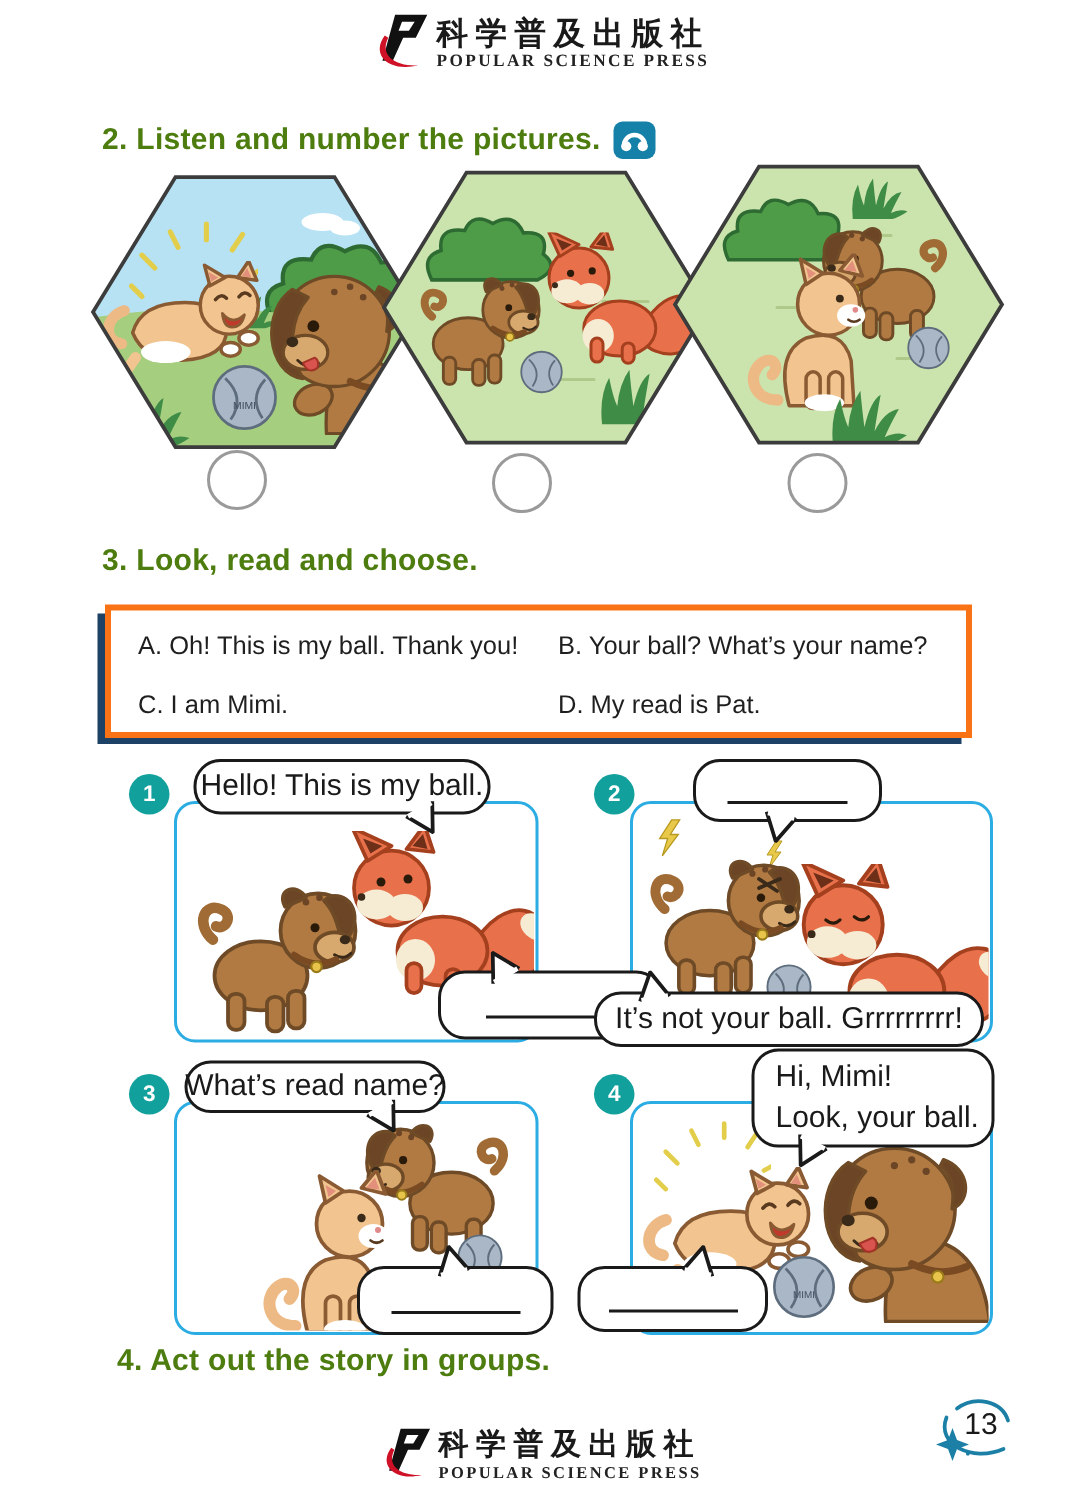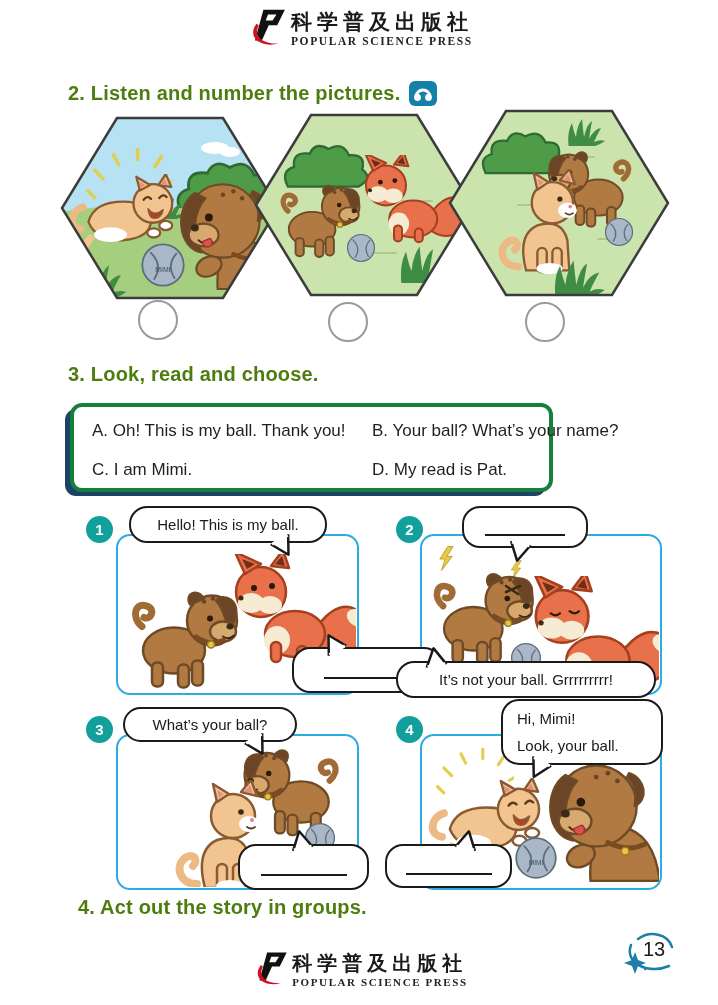--- a/index.html
+++ b/index.html
@@ -12,32 +12,32 @@
              letter-spacing:5px;color:#1a1a1a;line-height:24px;}
   .brand .en{font-family:"Liberation Serif",serif;font-weight:700;font-size:11.5px;
              letter-spacing:1.6px;color:#222;line-height:14px;}
   
   .sec-title{display:flex;align-items:center;gap:8px;font-weight:700;font-size:20px;
              color:#4d7c0f;letter-spacing:.2px;}
   
   .answer-circle{width:40px;height:40px;border:2.5px solid #9A9A9A;border-radius:50%;
                  background:#fff;box-sizing:border-box;}
   
-  .options-box{left:70px;top:403px;width:483px;height:89px;background:#fff;
-               border:4px solid #15803d;border-radius:12px;box-sizing:border-box;
+  .options-box{left:70px;top:403px;width:578px;height:89px;background:#fff;
+               border:4px solid #f97316;border-radius:0;box-sizing:border-box;
                box-shadow:-6px 5px 0 -1px #1E4166;}
   .opt{position:absolute;font-size:17px;color:#1f1f1f;white-space:nowrap;}
   
   .badge{width:27px;height:27px;border-radius:50%;background:#12A09C;color:#fff;
          font-size:15px;font-weight:700;display:flex;align-items:center;justify-content:center;z-index:8;}
   .frame{border:2.5px solid #2BACE2;border-radius:14px;background:#fff;box-sizing:border-box;
          overflow:hidden;z-index:1;}
   .frame svg{position:absolute;left:0;top:0;}
   .bubble{background:#fff;border:2.5px solid #1a1a1a;border-radius:18px;z-index:5;
-          display:flex;align-items:center;justify-content:center;font-size:15px;
+          display:flex;align-items:center;justify-content:center;font-size:20px;
           color:#1a1a1a;box-sizing:border-box;white-space:nowrap;}
   .bubble.two-line{flex-direction:column;align-items:flex-start;justify-content:center;
           padding:4px 14px;line-height:27px;}
   .tail{position:absolute;z-index:6;}
   .blank{width:86px;height:16px;border-bottom:2.5px solid #1a1a1a;}
   
   .hidden-defs{position:absolute;width:0;height:0;overflow:hidden;}
 </style>
 </head>
 <body>
@@ -363,21 +363,21 @@
   <div class="abs frame" style="left:116px;top:734px;width:243px;height:156px;">
     <svg width="238" height="151" viewBox="0 0 238 151">
       <g transform="translate(238,0) scale(-1,1)">
         <use href="#sym-dog-small" x="12" y="6" width="112" height="96"></use>
       </g>
       <use href="#sym-cat-sit" x="55" y="44" width="100" height="115"></use>
       <use href="#sym-ball" x="186" y="86" width="32" height="32"></use>
     </svg>
   </div>
   <div class="abs bubble" style="left:123px;top:707px;width:174px;height:35px;">
-    <span>What’s your ball?</span>
+    <span>What’s read name?</span>
     <svg class="tail" style="bottom:-16px;right:24px;transform:rotate(-30deg);" width="26" height="20" viewBox="0 0 26 20">
         <use href="#sym-tail-v"></use>
       </svg>
   </div>
   <div class="abs bubble" style="left:238px;top:844px;width:131px;height:46px;">
     <div class="blank"></div>
     <svg class="tail" style="top:-16px;left:48px;transform:rotate(168deg);" width="26" height="20" viewBox="0 0 26 20">
         <use href="#sym-tail-v"></use>
       </svg>
   </div>

